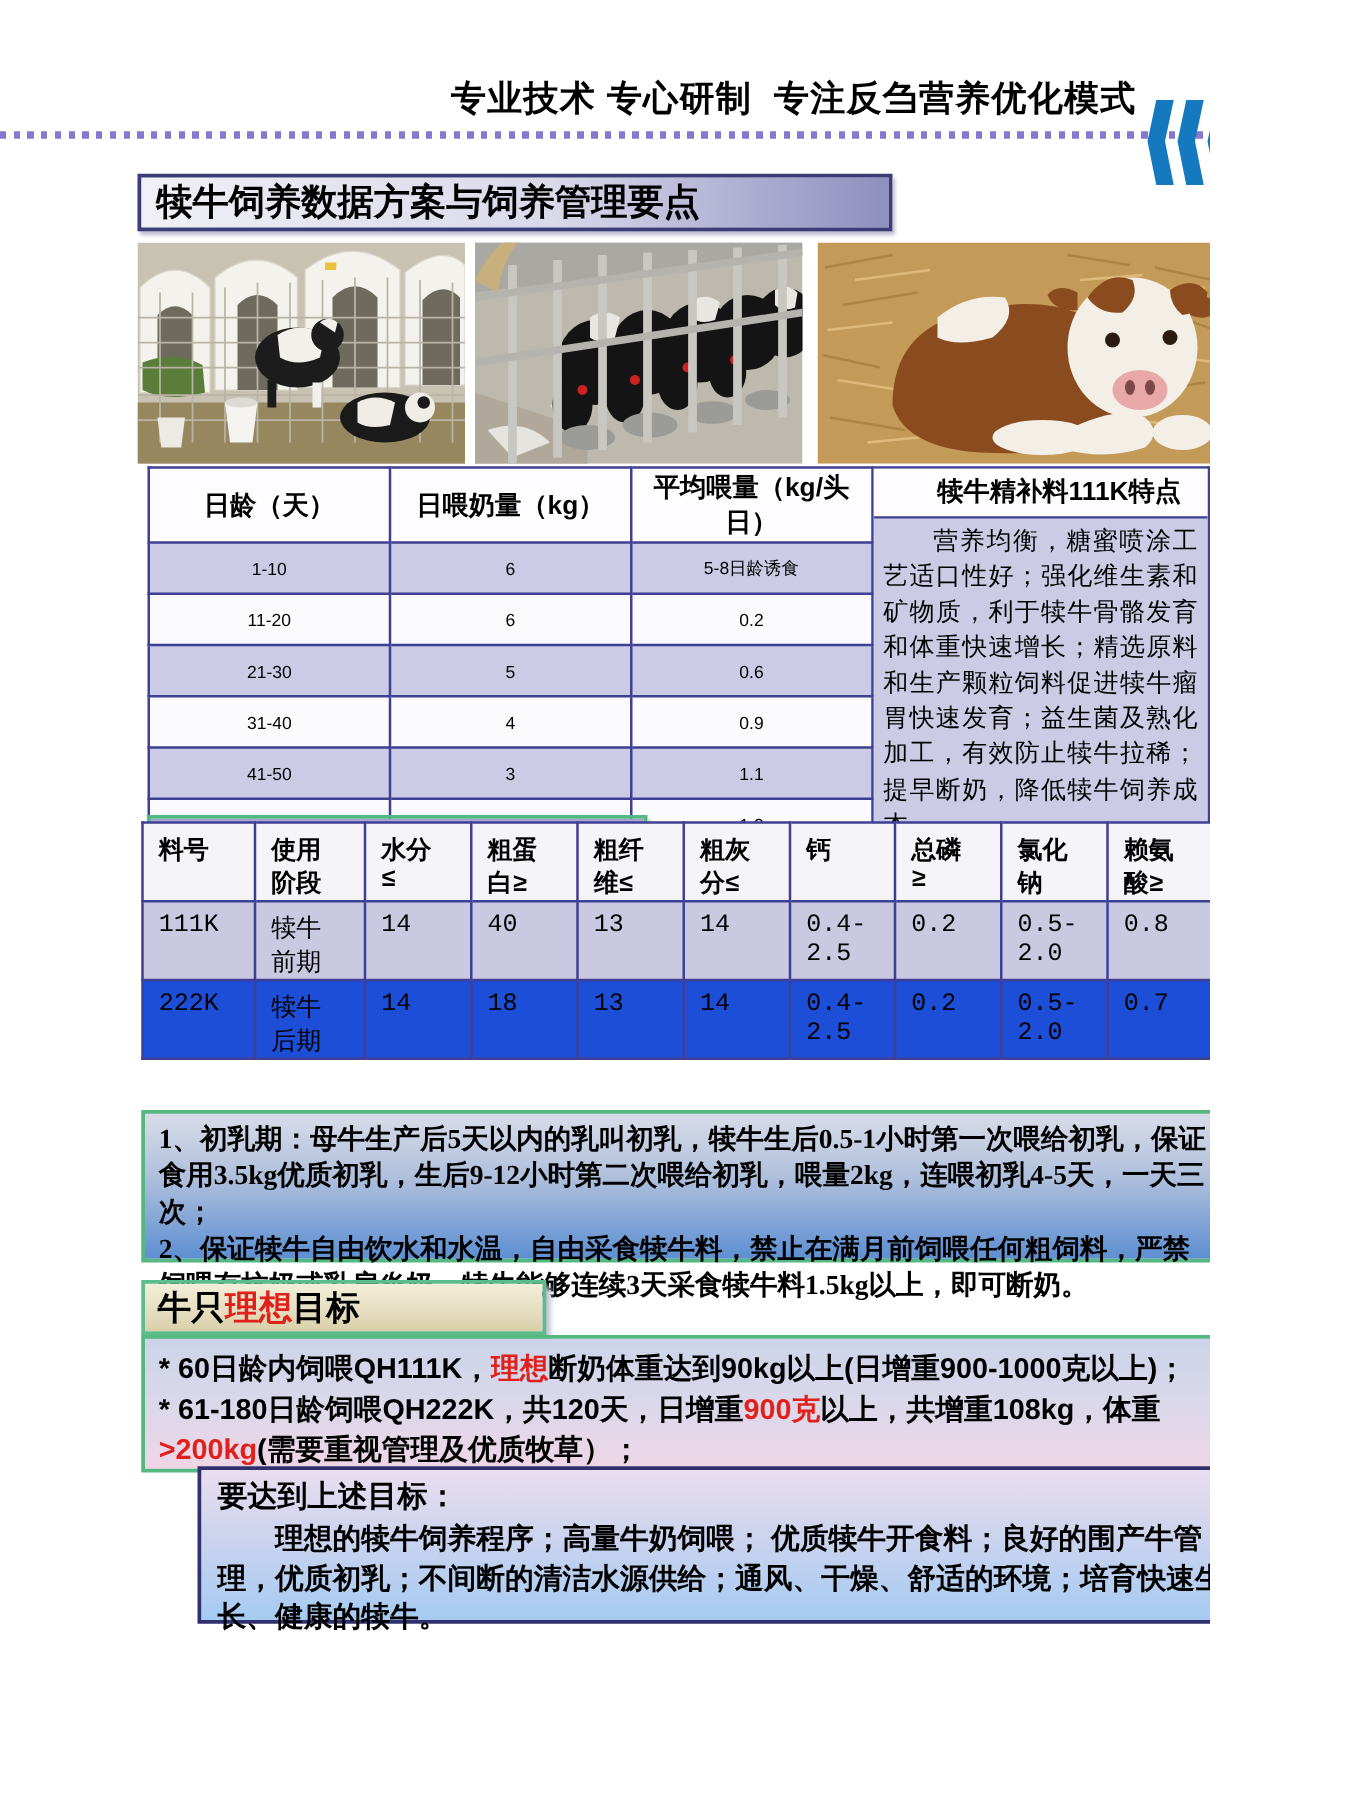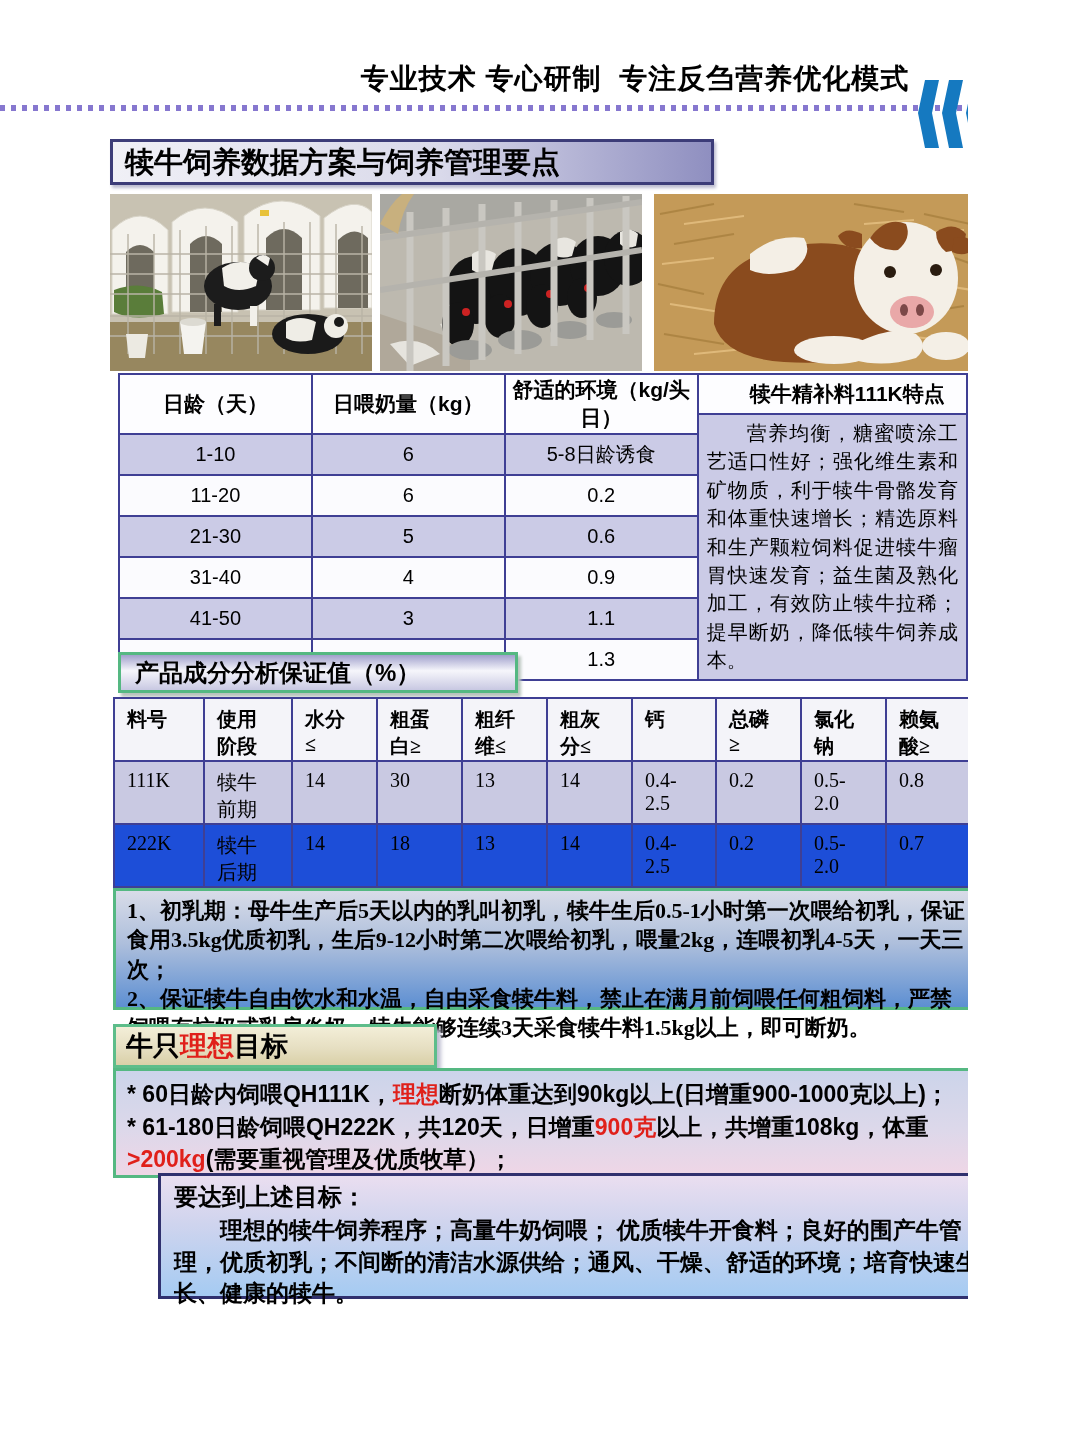--- a/index.html
+++ b/index.html
@@ -25,36 +25,36 @@
   
   #photos{top:194px;left:110px;width:866px;height:177px;display:flex;}
   #photos svg{display:block;height:177px;}
   .pgap1{width:8px;} .pgap2{width:12px;}
 
   
   #feedwrap{top:373px;left:118px;width:850px;display:flex;align-items:stretch;}
   #feedtable{border-collapse:collapse;table-layout:fixed;width:582px;}
   #feedtable th,#feedtable td{border:2px solid #3f3f94;text-align:center;vertical-align:middle;}
   #feedtable th{height:36px;font-size:21px;font-weight:bold;background:#fdfdff;}
-  #feedtable td{height:37px;font-size:20px;}
+  #feedtable td{height:37px;font-size:14px;}
   #feedtable tbody tr:nth-child(odd) td{background:#cbcbe6;}
   #feedtable tbody tr:nth-child(even) td{background:#fbfbfe;}
   #featurepanel{width:268px;border:2px solid #3f3f94;border-left:none;display:flex;flex-direction:column;}
   #featurehead{height:38px;border-bottom:2px solid #3f3f94;background:#fdfdff;font-size:21px;
                font-weight:bold;text-align:center;line-height:38px;padding-left:30px;}
   #featurebody{flex:1;background:#cbcbe6;font-family:"Liberation Serif",serif;font-size:20px;
                line-height:1.42;text-align:justify;text-indent:2em;padding:4px 8px;}
 
   
   #comptitle{top:652px;left:118px;width:380px;height:35px;border:3px solid #55b882;
              background:linear-gradient(180deg,#a0a0cc 0%,#f6f6fb 45%,#c8c8e2 100%);
              font-size:24px;font-weight:bold;line-height:35px;padding-left:14px;
              box-shadow:3px 4px 3px #b9c4bd;}
-  #comptable{top:697px;left:113px;border-collapse:collapse;table-layout:fixed;width:856px;
-             font-family:Liberation Serif, serif;}
+  #comptable{top:657px;left:113px;border-collapse:collapse;table-layout:fixed;width:856px;
+             font-family:Liberation Mono, monospace;}
   #comptable th,#comptable td{border:2px solid #3f3f94;text-align:left;vertical-align:top;
              padding:7px 4px 0 12px;white-space:pre-line;font-size:20px;}
   #comptable th{height:52px;font-weight:bold;background:#f4f4f9;}
   #comptable td{height:53px;}
   #comptable tbody tr:nth-child(1) td{background:#c9c9e2;}
   #comptable tbody tr:nth-child(2) td{background:#1d4ed8;}
 
   
   #notes{top:888px;left:113px;width:840px;height:106px;border:3px solid #55b882;
          background:linear-gradient(180deg,#d8dce8 0%,#aebfdc 45%,#5d8fd2 100%);
@@ -219,21 +219,21 @@
       <ellipse cx="292" cy="152" rx="24" ry="14" fill="#f4efe6"></ellipse>
     </svg>
   </div>
 
   <div id="feedwrap" class="abs">
     <table id="feedtable">
       <thead>
         <tr>
             <th>日龄（天）</th>
             <th>日喂奶量（kg）</th>
-            <th>舒适的环境（kg/头日）</th>
+            <th>平均喂量（kg/头日）</th>
           </tr>
       </thead>
       <tbody>
           <tr>
             <td>1-10</td>
             <td>6</td>
             <td>5-8日龄诱食</td>
           </tr>
           <tr>
             <td>11-20</td>
@@ -303,21 +303,21 @@
           <th>赖氨
 酸≥</th>
         </tr>
     </thead>
     <tbody>
         <tr>
           <td>111K</td>
           <td>犊牛
 前期</td>
           <td>14</td>
-          <td>30</td>
+          <td>40</td>
           <td>13</td>
           <td>14</td>
           <td>0.4-
 2.5</td>
           <td>0.2</td>
           <td>0.5-
 2.0</td>
           <td>0.8</td>
         </tr>
         <tr>

